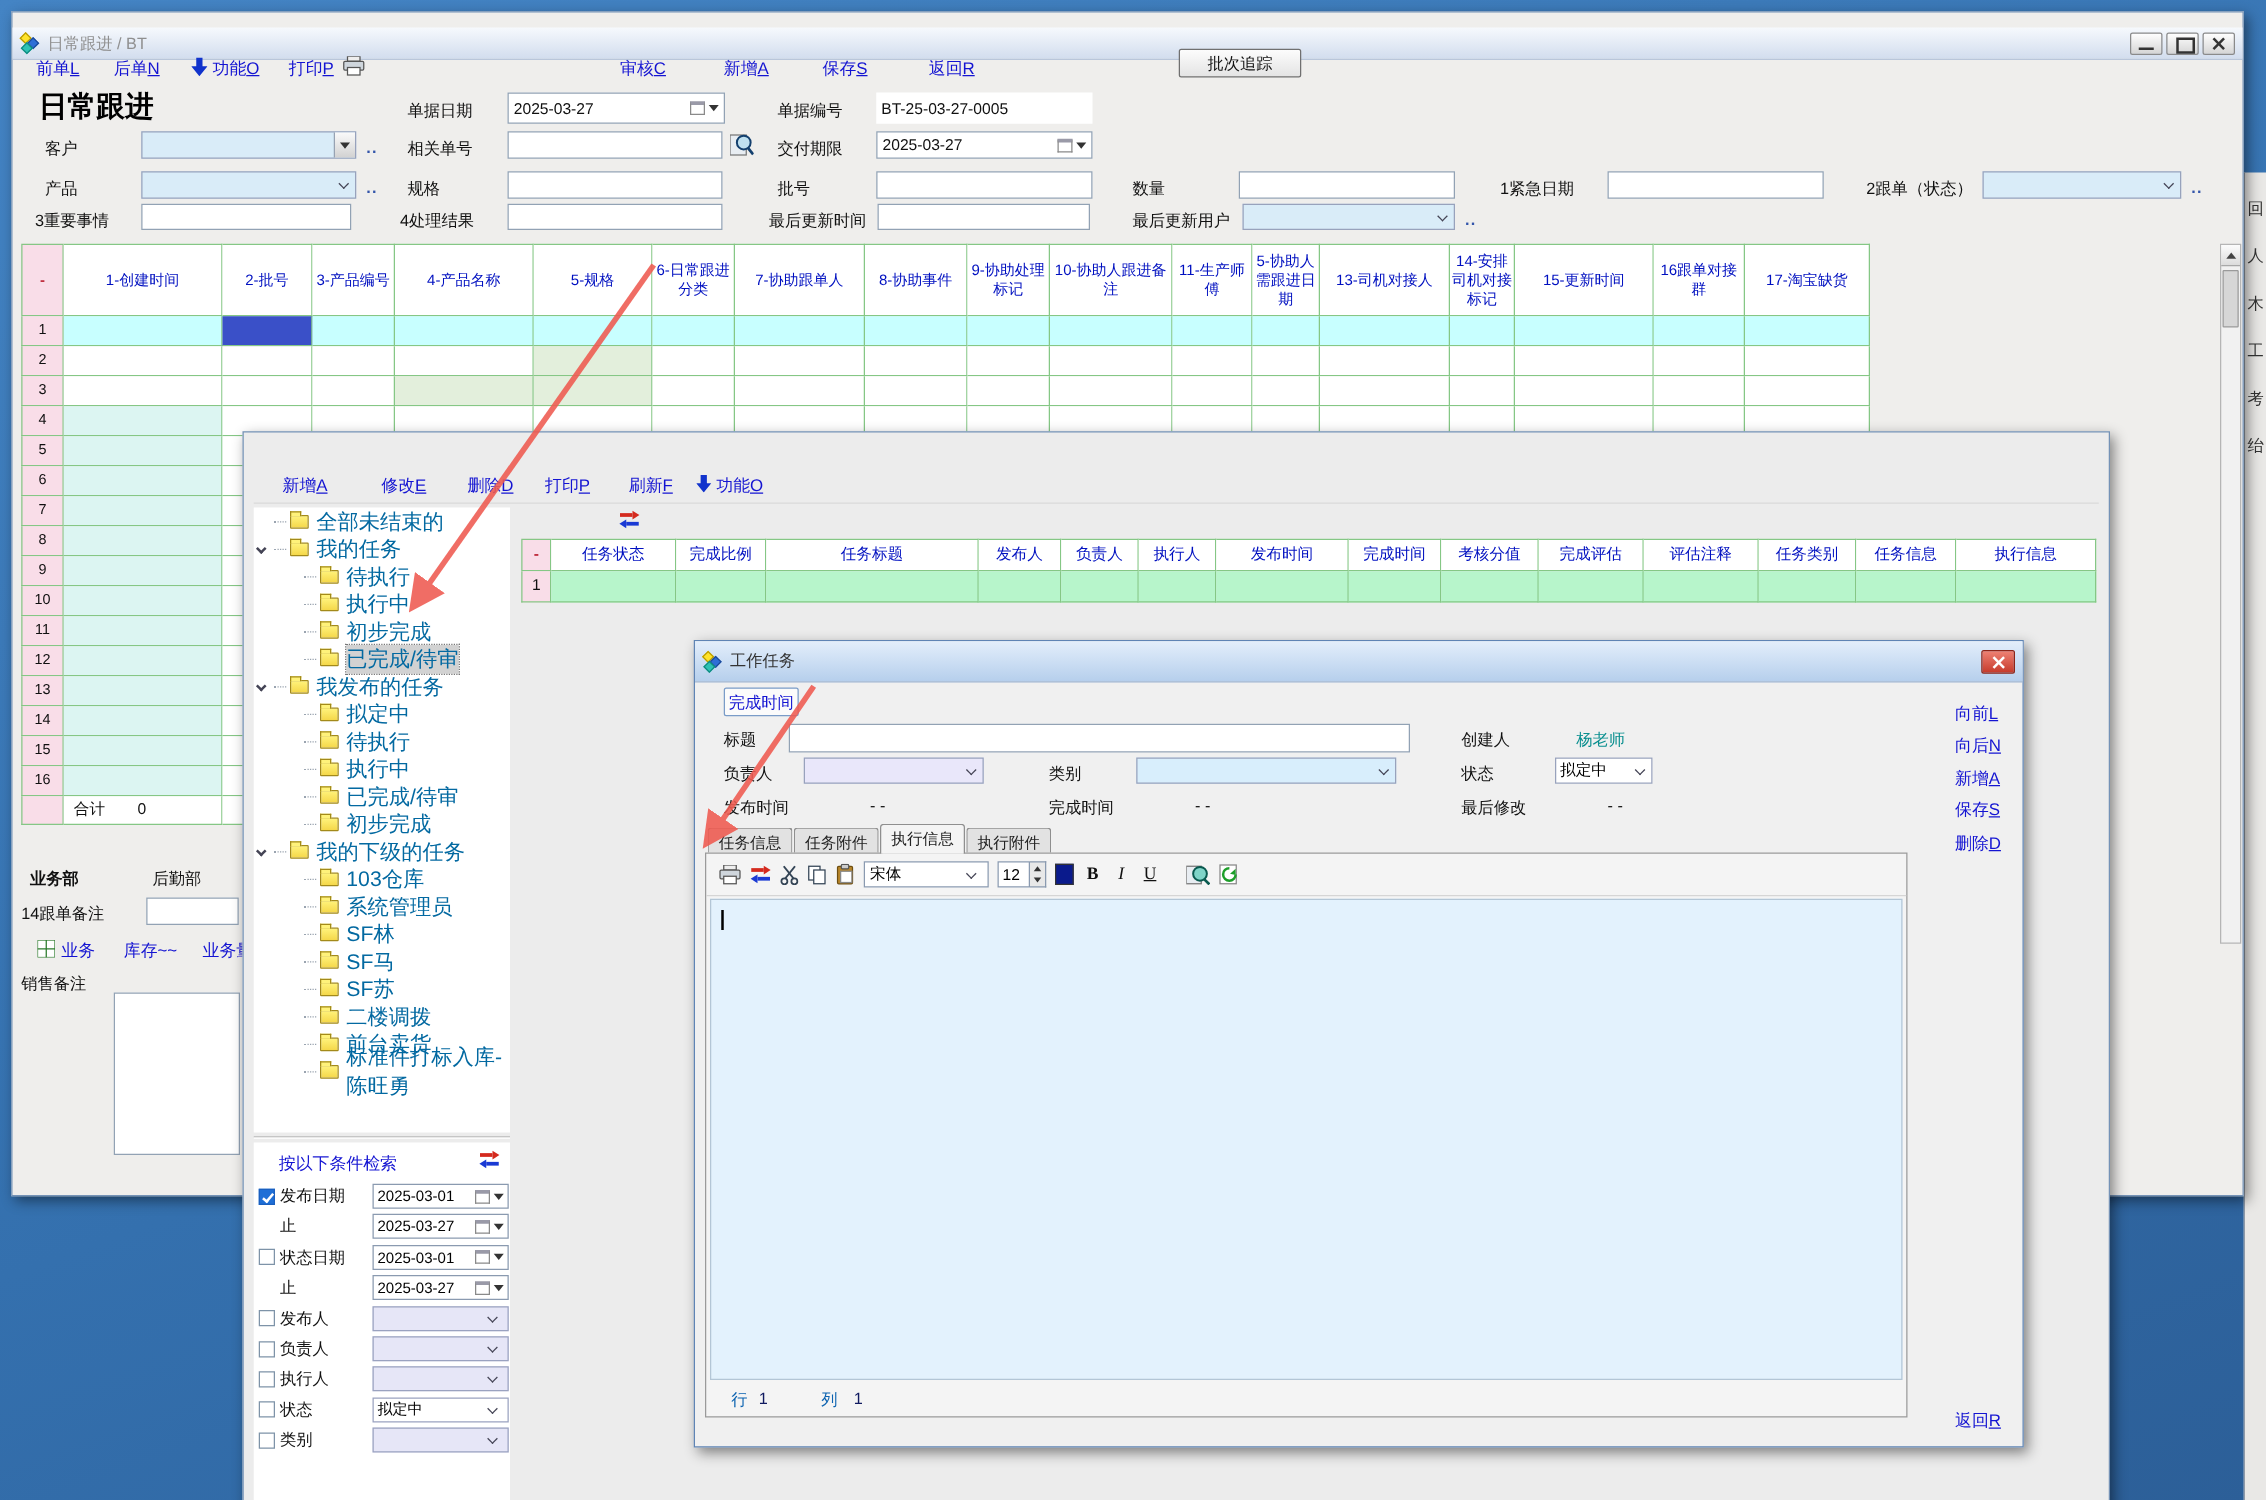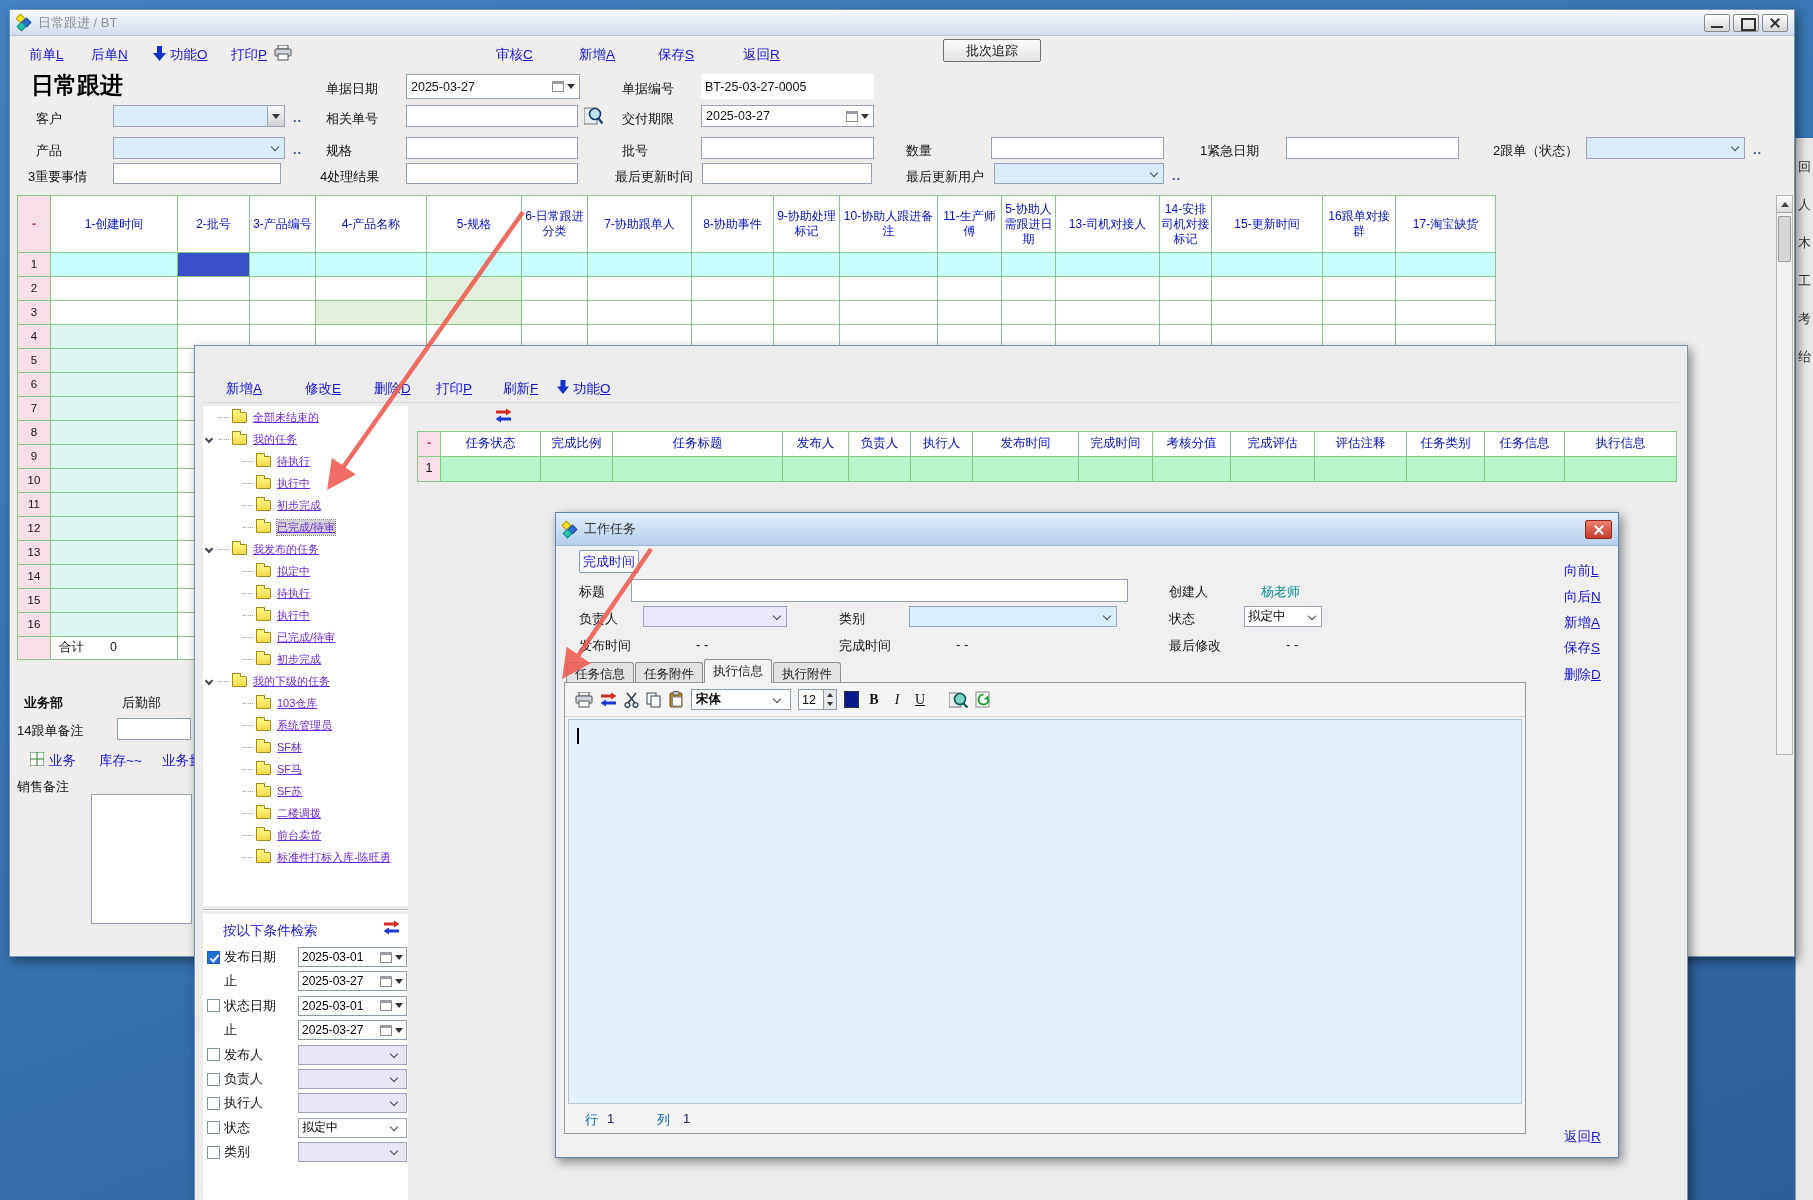--- a/index.html
+++ b/index.html
@@ -2,21 +2,21 @@
 <html><head>
 <meta charset="utf-8">
 <style>
   * { margin:0; padding:0; box-sizing:border-box; }
   html,body { width:1813px; height:1200px; overflow:hidden;
     font-family:"Liberation Sans","DejaVu Sans",sans-serif; }
   body { position:relative; background:linear-gradient(160deg,#4484c4 0%,#3470ae 55%,#2c5f98 100%); }
 
   .win { position:absolute; background:#efeeec; border:1px solid #7492b6; box-shadow:3px 4px 10px rgba(0,0,0,.45); }
   .tbar { height:26px; background:linear-gradient(#f6f9fd,#d2ddee); border-bottom:1px solid #b9c6da;
-          display:flex; align-items:center; padding:0 6px; color:#8f8f8f; font-size:13px; gap:6px; }
+          display:flex; align-items:center; padding:0 6px; color:#8f8f8f; font-size:13px; gap:6px;margin-top:12px; }
   .appicon { width:16px; height:15px; position:relative; flex:none; }
   .appicon i { position:absolute; width:7px; height:7px; transform:rotate(45deg); }
   .appicon .d1 { left:1px; top:0; background:#ffe32a; border:1px solid #b89a00; }
   .appicon .d2 { left:7px; top:4px; background:#2e6fd6; border:1px solid #1c4astro; border:1px solid #1c4a9a; }
   .appicon .d3 { left:2px; top:8px; background:#2ec2b4; border:1px solid #0f8a80; }
 
   .wbtn { width:26px; height:18px; background:linear-gradient(#fefefe,#d5d5d5); border:1px solid #8a8a8a; border-radius:2px; position:relative; }
   .wbtn.wmin::after { content:''; position:absolute; left:6px; right:6px; bottom:3px; height:2px; background:#333; }
   .wbtn.wmax::after { content:''; position:absolute; left:7px; top:3px; width:11px; height:9px; border:2px solid #333; }
   .wbtn.wclose::before,.wbtn.wclose::after { content:''; position:absolute; left:11px; top:2px; width:2px; height:12px; background:#333; }
@@ -56,21 +56,21 @@
 
   
   .vscroll { position:absolute; width:17px; background:#f1f1f1; border:1px solid #b5b5b5; }
   .sbtn { height:17px; background:linear-gradient(#fcfcfc,#dcdcdc); border-bottom:1px solid #a8a8a8;
           display:flex; align-items:center; justify-content:center; }
   .sbtn .utri { width:0; height:0; border-left:4px solid transparent; border-right:4px solid transparent; border-bottom:5px solid #444; }
   .sthumb { margin:3px 1px; height:46px; background:#d6d6d6; border:1px solid #9a9a9a; border-radius:1px; }
 
   
   .tree { position:absolute; background:#fff; }
-  .titem { height:22px; display:flex; align-items:center; font-size:11px; color:#6d28d9; position:relative;text-decoration:underline; }
+  .titem { height:22px; display:flex; align-items:center; font-size:17px; color:#0369a1; position:relative; }
   .titem .stub { width:10px; border-top:1px dotted #9aa4b0; margin-right:3px; flex:none; }
   .titem.l0 { padding-left:16px; } .titem.l1 { padding-left:40px; }
   .chev { width:6px; height:6px; border-left:2px solid #445; border-bottom:2px solid #445; transform:rotate(-45deg);
           position:absolute; left:3px; top:8px; }
   .folder { width:15px; height:11px; background:linear-gradient(#fff27a,#f5d84a); border:1px solid #a38a1a; border-radius:1px;
             position:relative; flex:none; margin-right:6px; }
   .folder::before { content:''; position:absolute; top:-4px; left:-1px; width:7px; height:3px; background:#fff27a;
                     border:1px solid #a38a1a; border-bottom:none; }
   .tlabel.selbg { background:#d2d2d2; outline:1px dotted #777; }
 
@@ -971,21 +971,21 @@
       <svg class="icon" width="16" height="16">
           <rect x="1" y="1" width="9" height="11" fill="#fff" stroke="#345"></rect>
           <rect x="5" y="4" width="9" height="11" fill="#fff" stroke="#345"></rect>
         </svg>
       <svg class="icon" width="15" height="17">
           <rect x="1" y="2" width="12" height="14" rx="1" fill="#b8862a" stroke="#6e4e10"></rect>
           <rect x="4" y="0.5" width="6" height="3.5" rx="1" fill="#ccc" stroke="#555"></rect>
           <rect x="3.5" y="6" width="9" height="9" fill="#fff" stroke="#888"></rect>
         </svg>
       <div class="fontbox">
-          <span style="flex:1;font-weight:bold;">宋体</span>
+          <span style="flex:1;">宋体</span>
           <span class="dchev"></span>
         </div>
       <div style="display:flex;">
         <div class="sizebox">
             <span>12</span>
           </div>
         <div class="spin">
             <span class="utri"></span>
             <span class="dtri"></span>
           </div>

